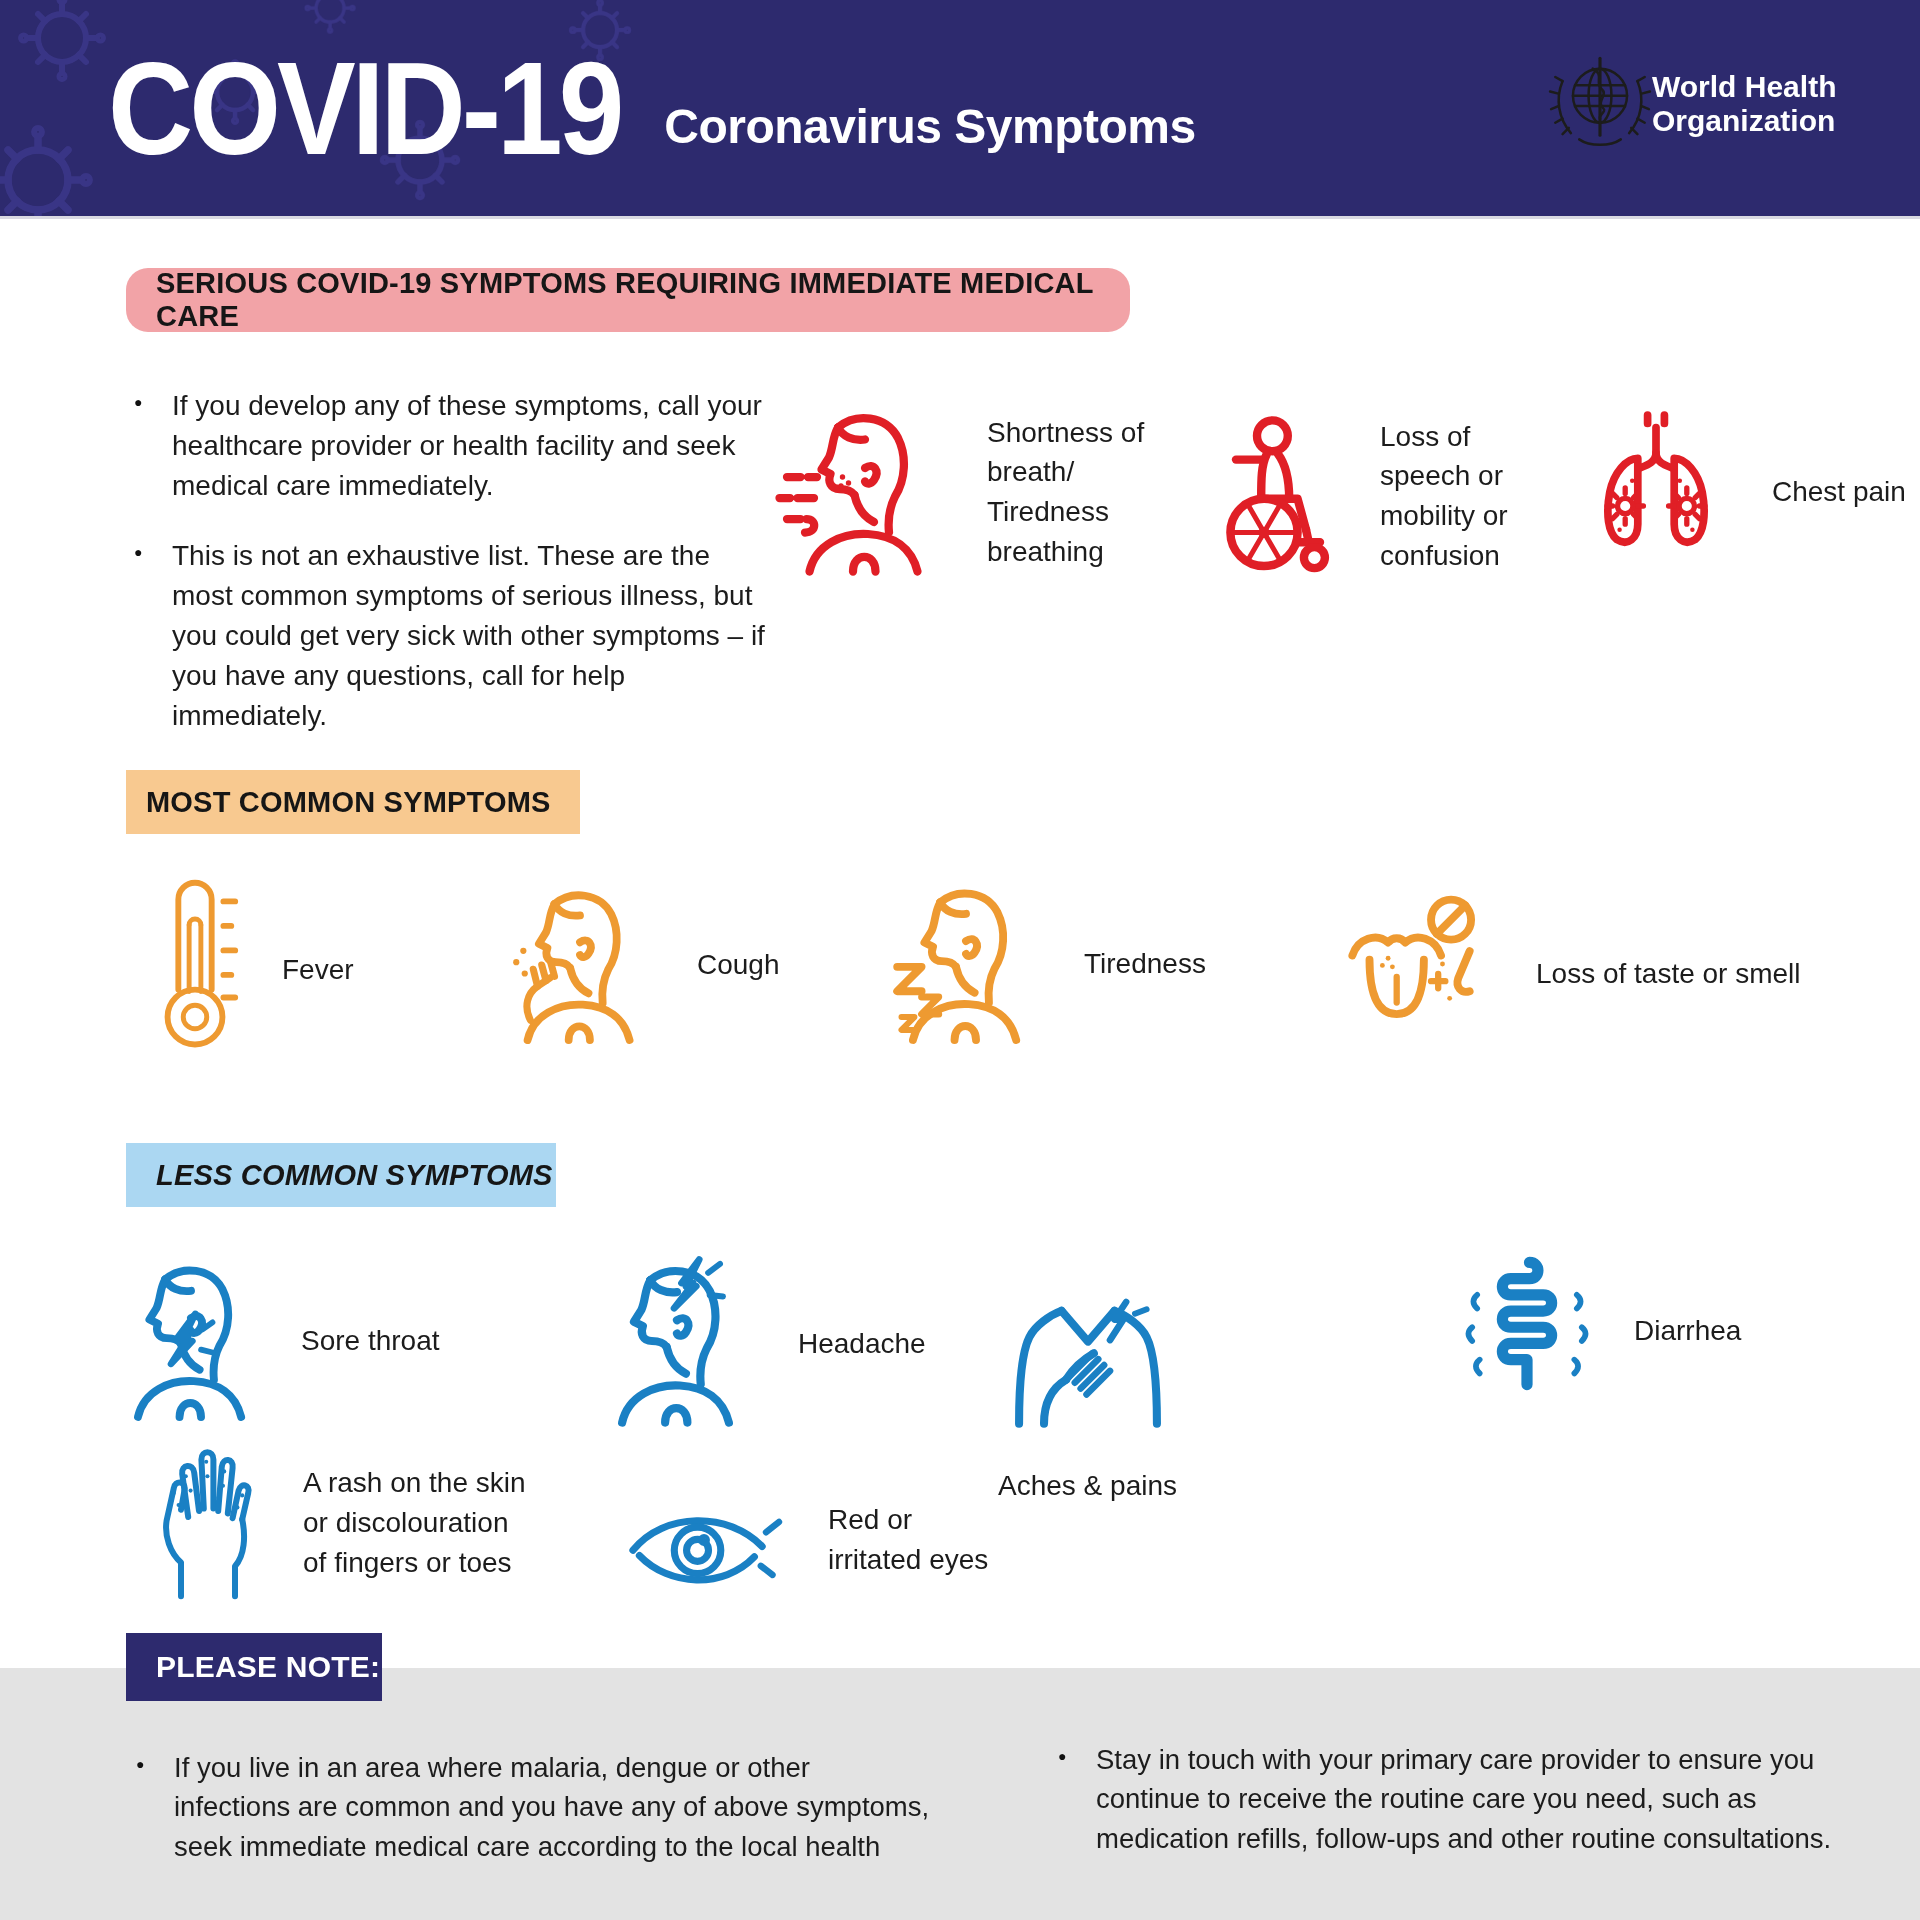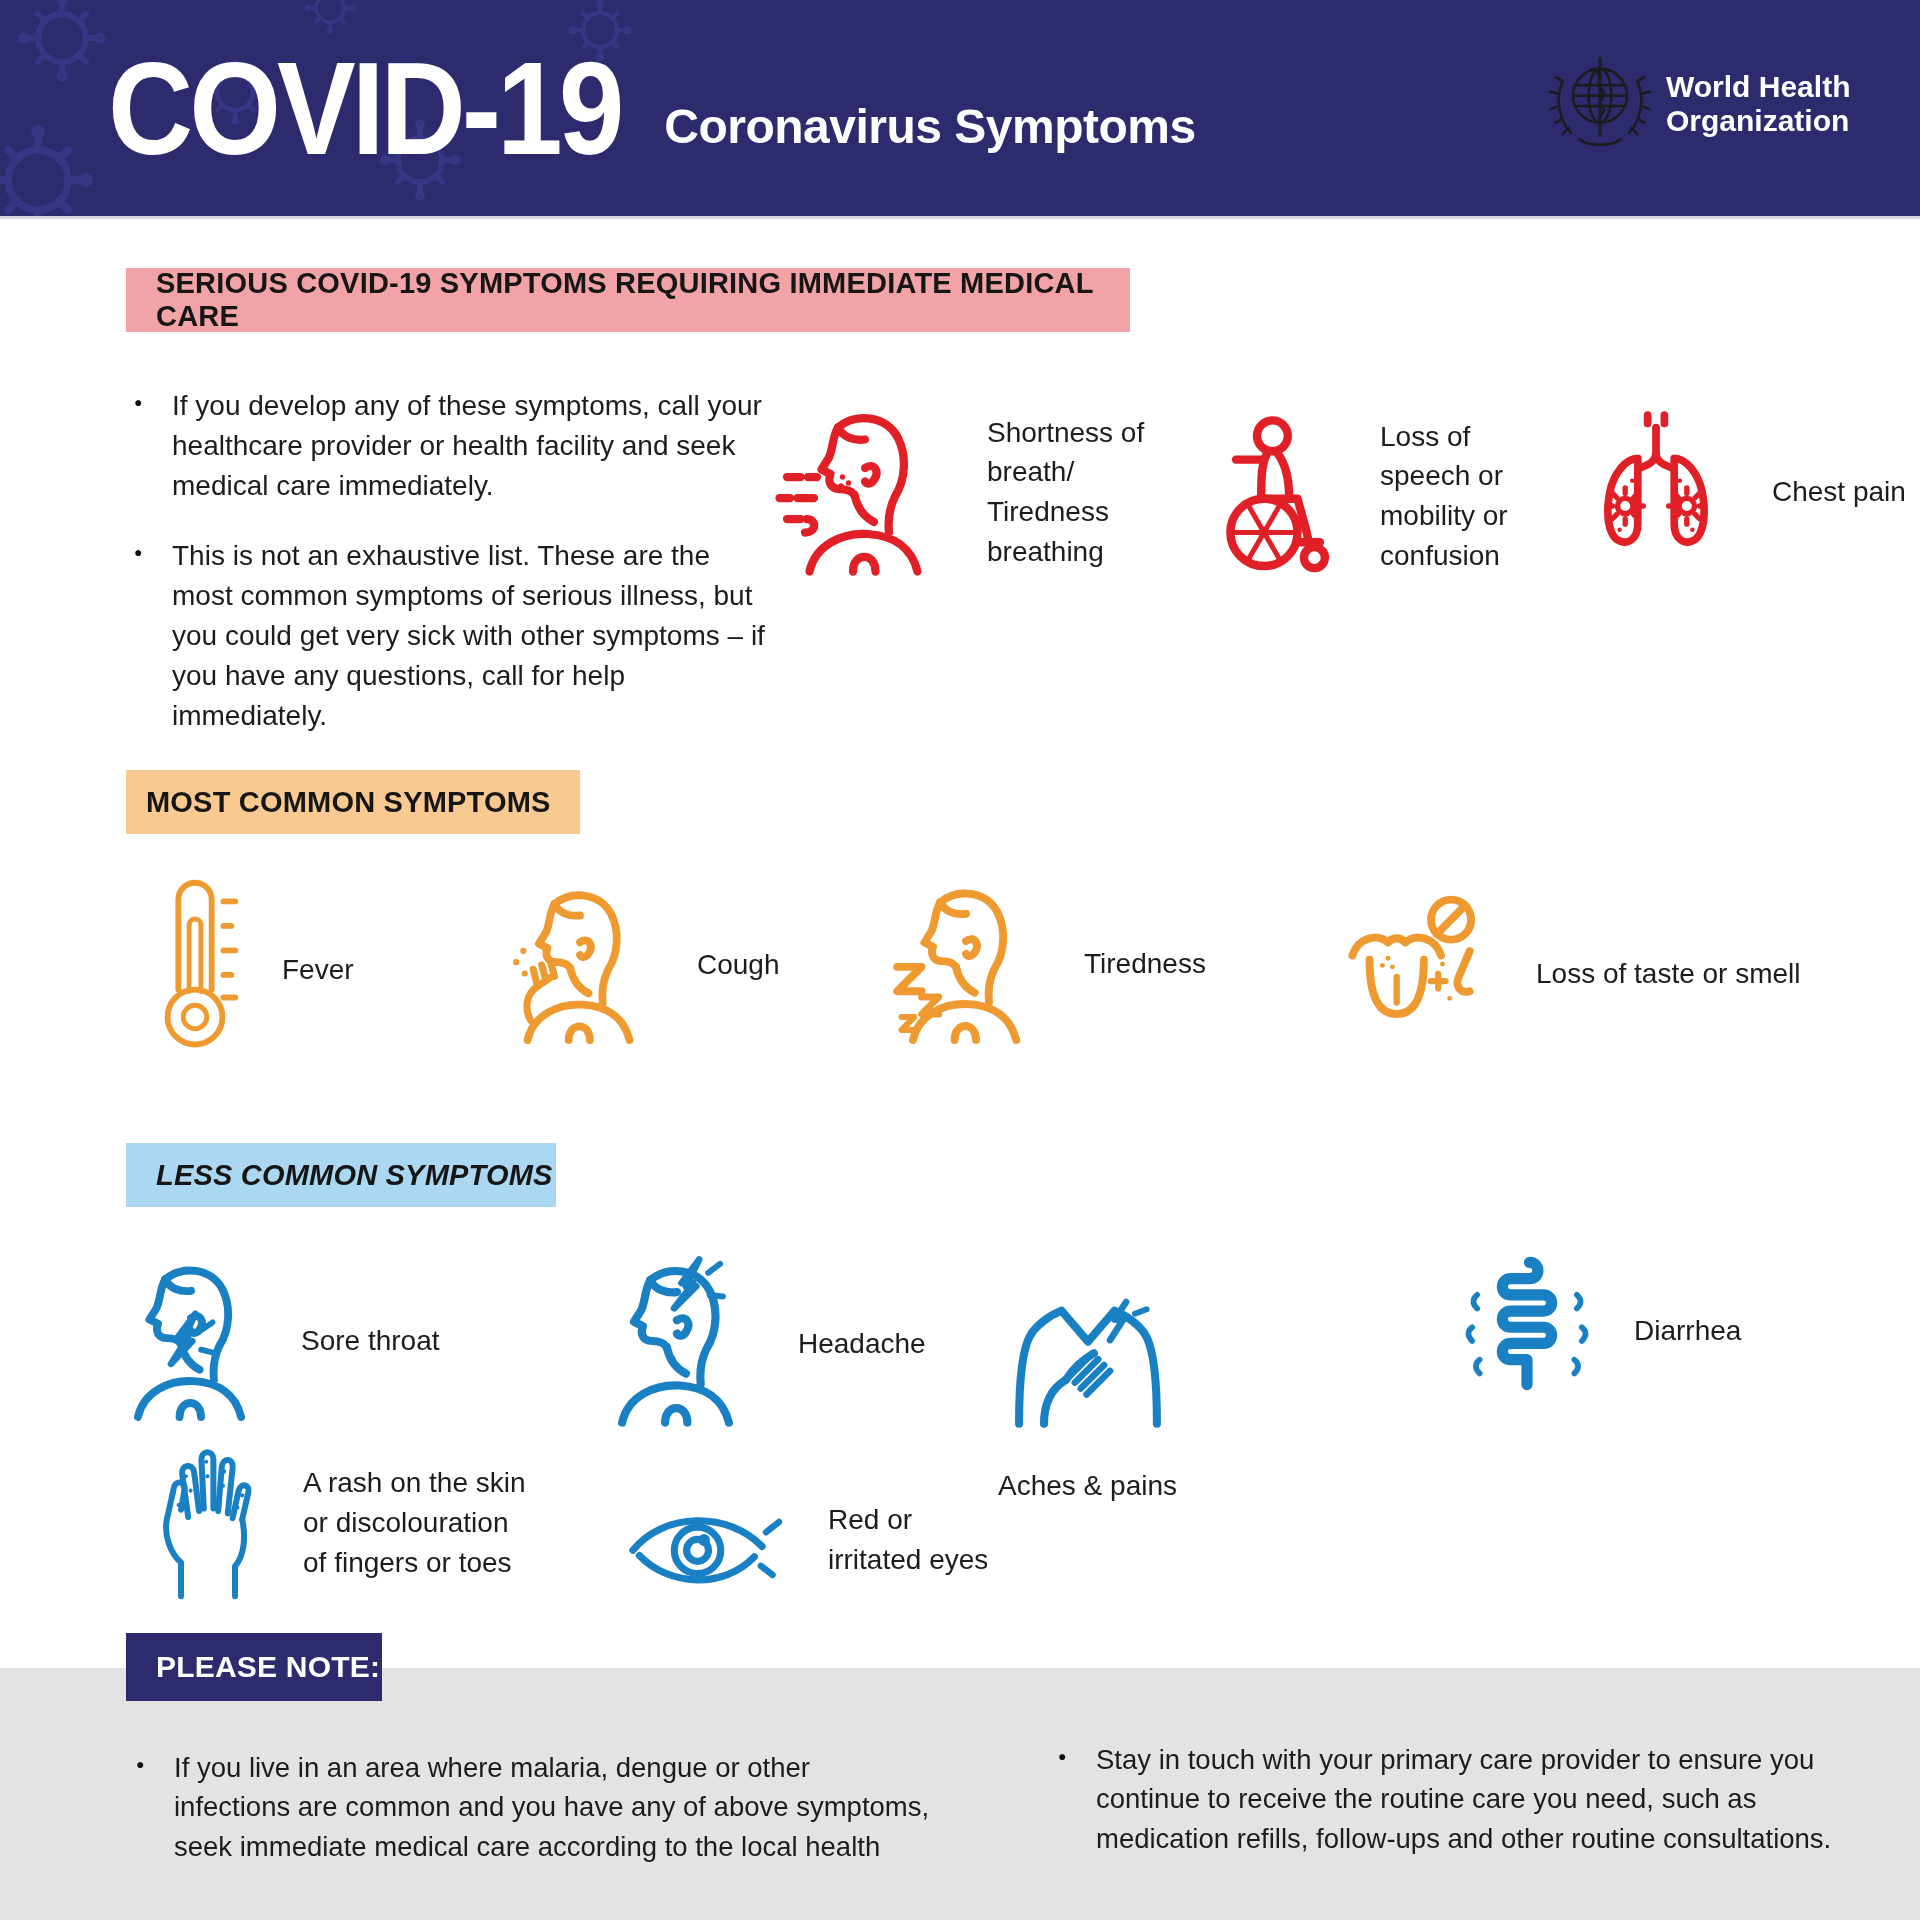--- a/index.html
+++ b/index.html
@@ -9,21 +9,21 @@
   
   .hdr{position:absolute;left:0;top:0;width:1920px;height:216px;background:#2d2a6e;
        border-bottom:3px solid #d9d9e2;}
   .hdr-pattern{position:absolute;left:0;top:0;width:780px;height:216px;}
   .hdr-titles{position:absolute;left:108px;top:0;height:216px;display:flex;
               align-items:baseline;gap:44px;}
   .covid-title{font-size:118px;font-weight:800;color:#ffffff;letter-spacing:-4px;
                line-height:216px;transform:scaleY(1.12);transform-origin:center;}
   .covid-sub{font-size:48px;font-weight:700;color:#ffffff;letter-spacing:-0.5px;
              position:relative;top:-6px;}
-  .who{position:absolute;left:1548px;top:52px;display:flex;align-items:center;gap:14px;}
+  .who{position:absolute;left:1548px;top:52px;display:flex;align-items:center;}
   .who-text{color:#ffffff;font-size:30px;font-weight:700;line-height:1.12;}
 
   
   .banner{position:absolute;height:64px;display:flex;align-items:center;
           padding-left:30px;box-sizing:border-box;font-weight:700;font-size:29px;
           color:#161616;letter-spacing:0.2px;}
   .banner-pink{background:#f2a3a7;}
   .banner-peach{background:#f8c990;}
   .banner-lblue{background:#abd7f2;}
   .banner-navy{background:#2d2a6e;color:#ffffff;font-size:30px;}
@@ -106,21 +106,21 @@
           <path d="M43 16 C55 22 44 30 52 36 C58 41 46 48 53 54 C57 57 48 61 50 64"></path>
         </g>
       </svg>
       <div class="who-text">
         <div>World Health</div>
         <div>Organization</div>
       </div>
     </div>
   </div>
 
-  <div class="banner banner-pink" style="left:126px;top:268px;width:1004px;">SERIOUS COVID-19 SYMPTOMS REQUIRING IMMEDIATE MEDICAL CARE</div>
+  <div class="banner banner-pink" style="left:126px;top:268px;width:1004px;border-radius:22px;">SERIOUS COVID-19 SYMPTOMS REQUIRING IMMEDIATE MEDICAL CARE</div>
 
   <div class="bullets" style="left:128px;top:386px;width:640px;">
     <p class="bl">If you develop any of these symptoms, call your healthcare provider or health facility and seek medical care immediately.</p>
     <p class="bl">This is not an exhaustive list. These are the most common symptoms of serious illness, but you could get very sick with other symptoms – if you have any questions, call for help immediately.</p>
   </div>
 
   <div class="sym" style="left:775px;top:402px;">
     <span class="icn c-red">
       <svg width="180" height="180" viewBox="0 0 120 120">
         <use href="#person-base"></use>

